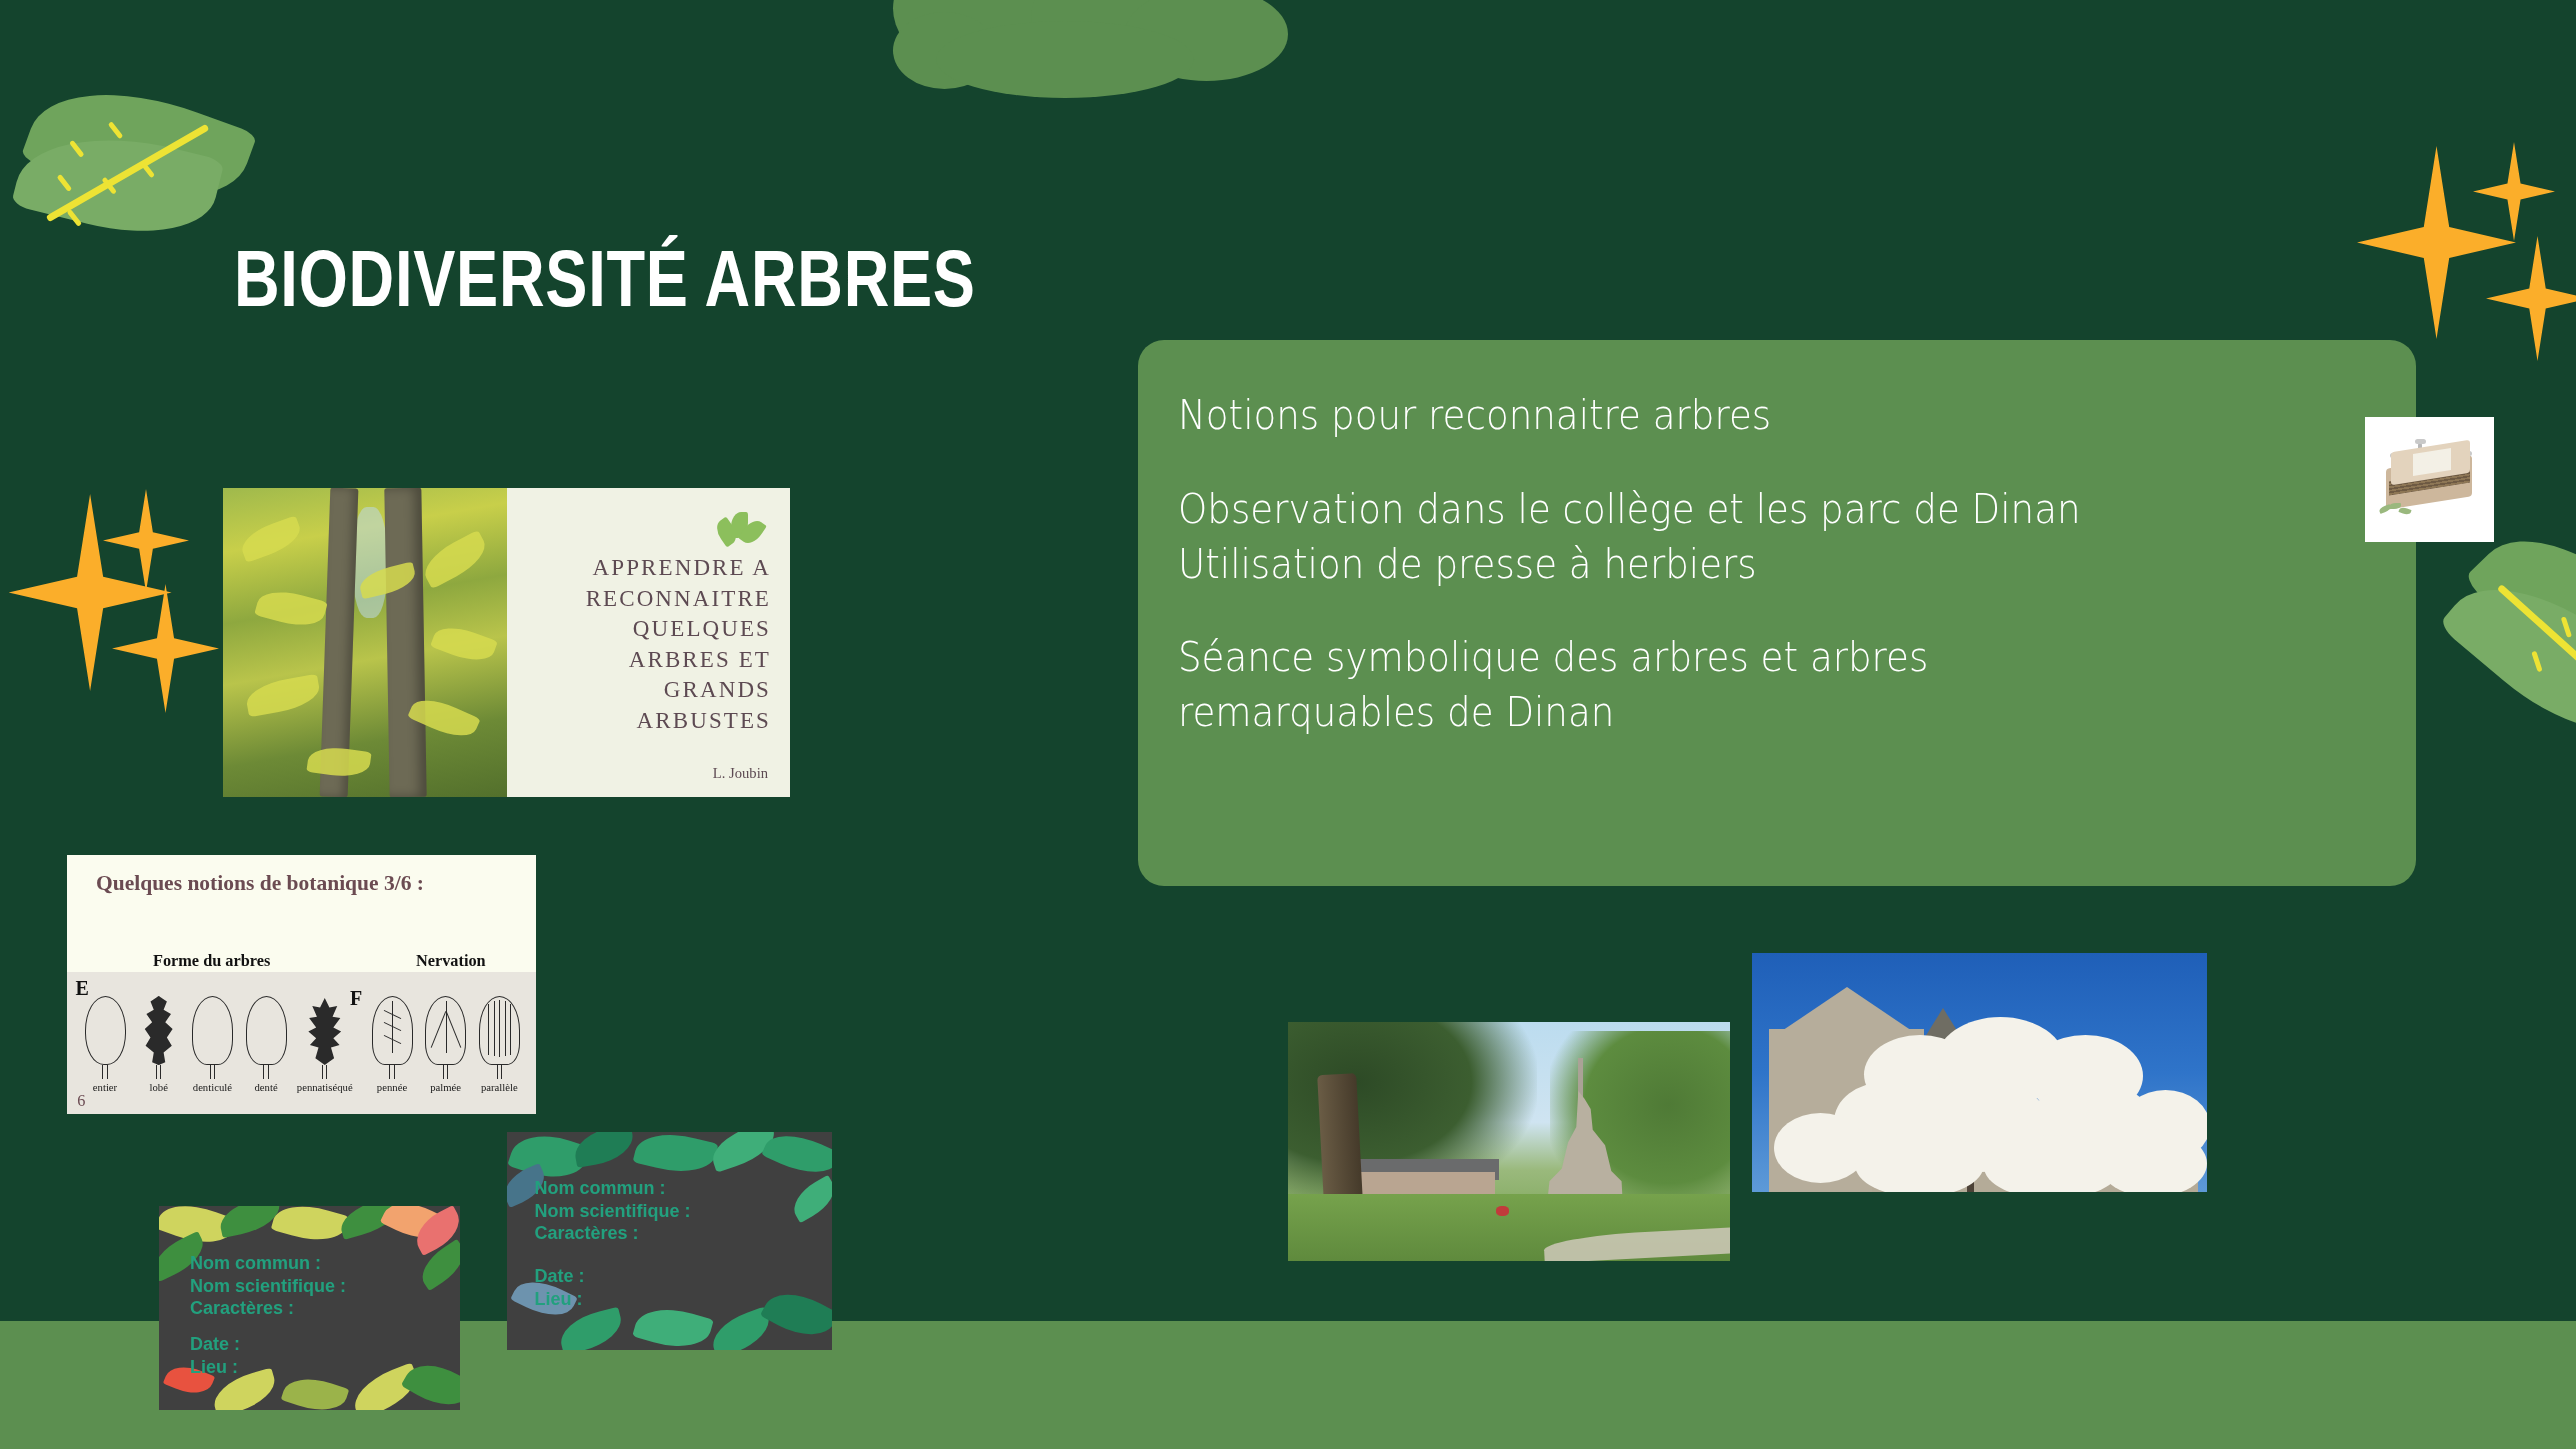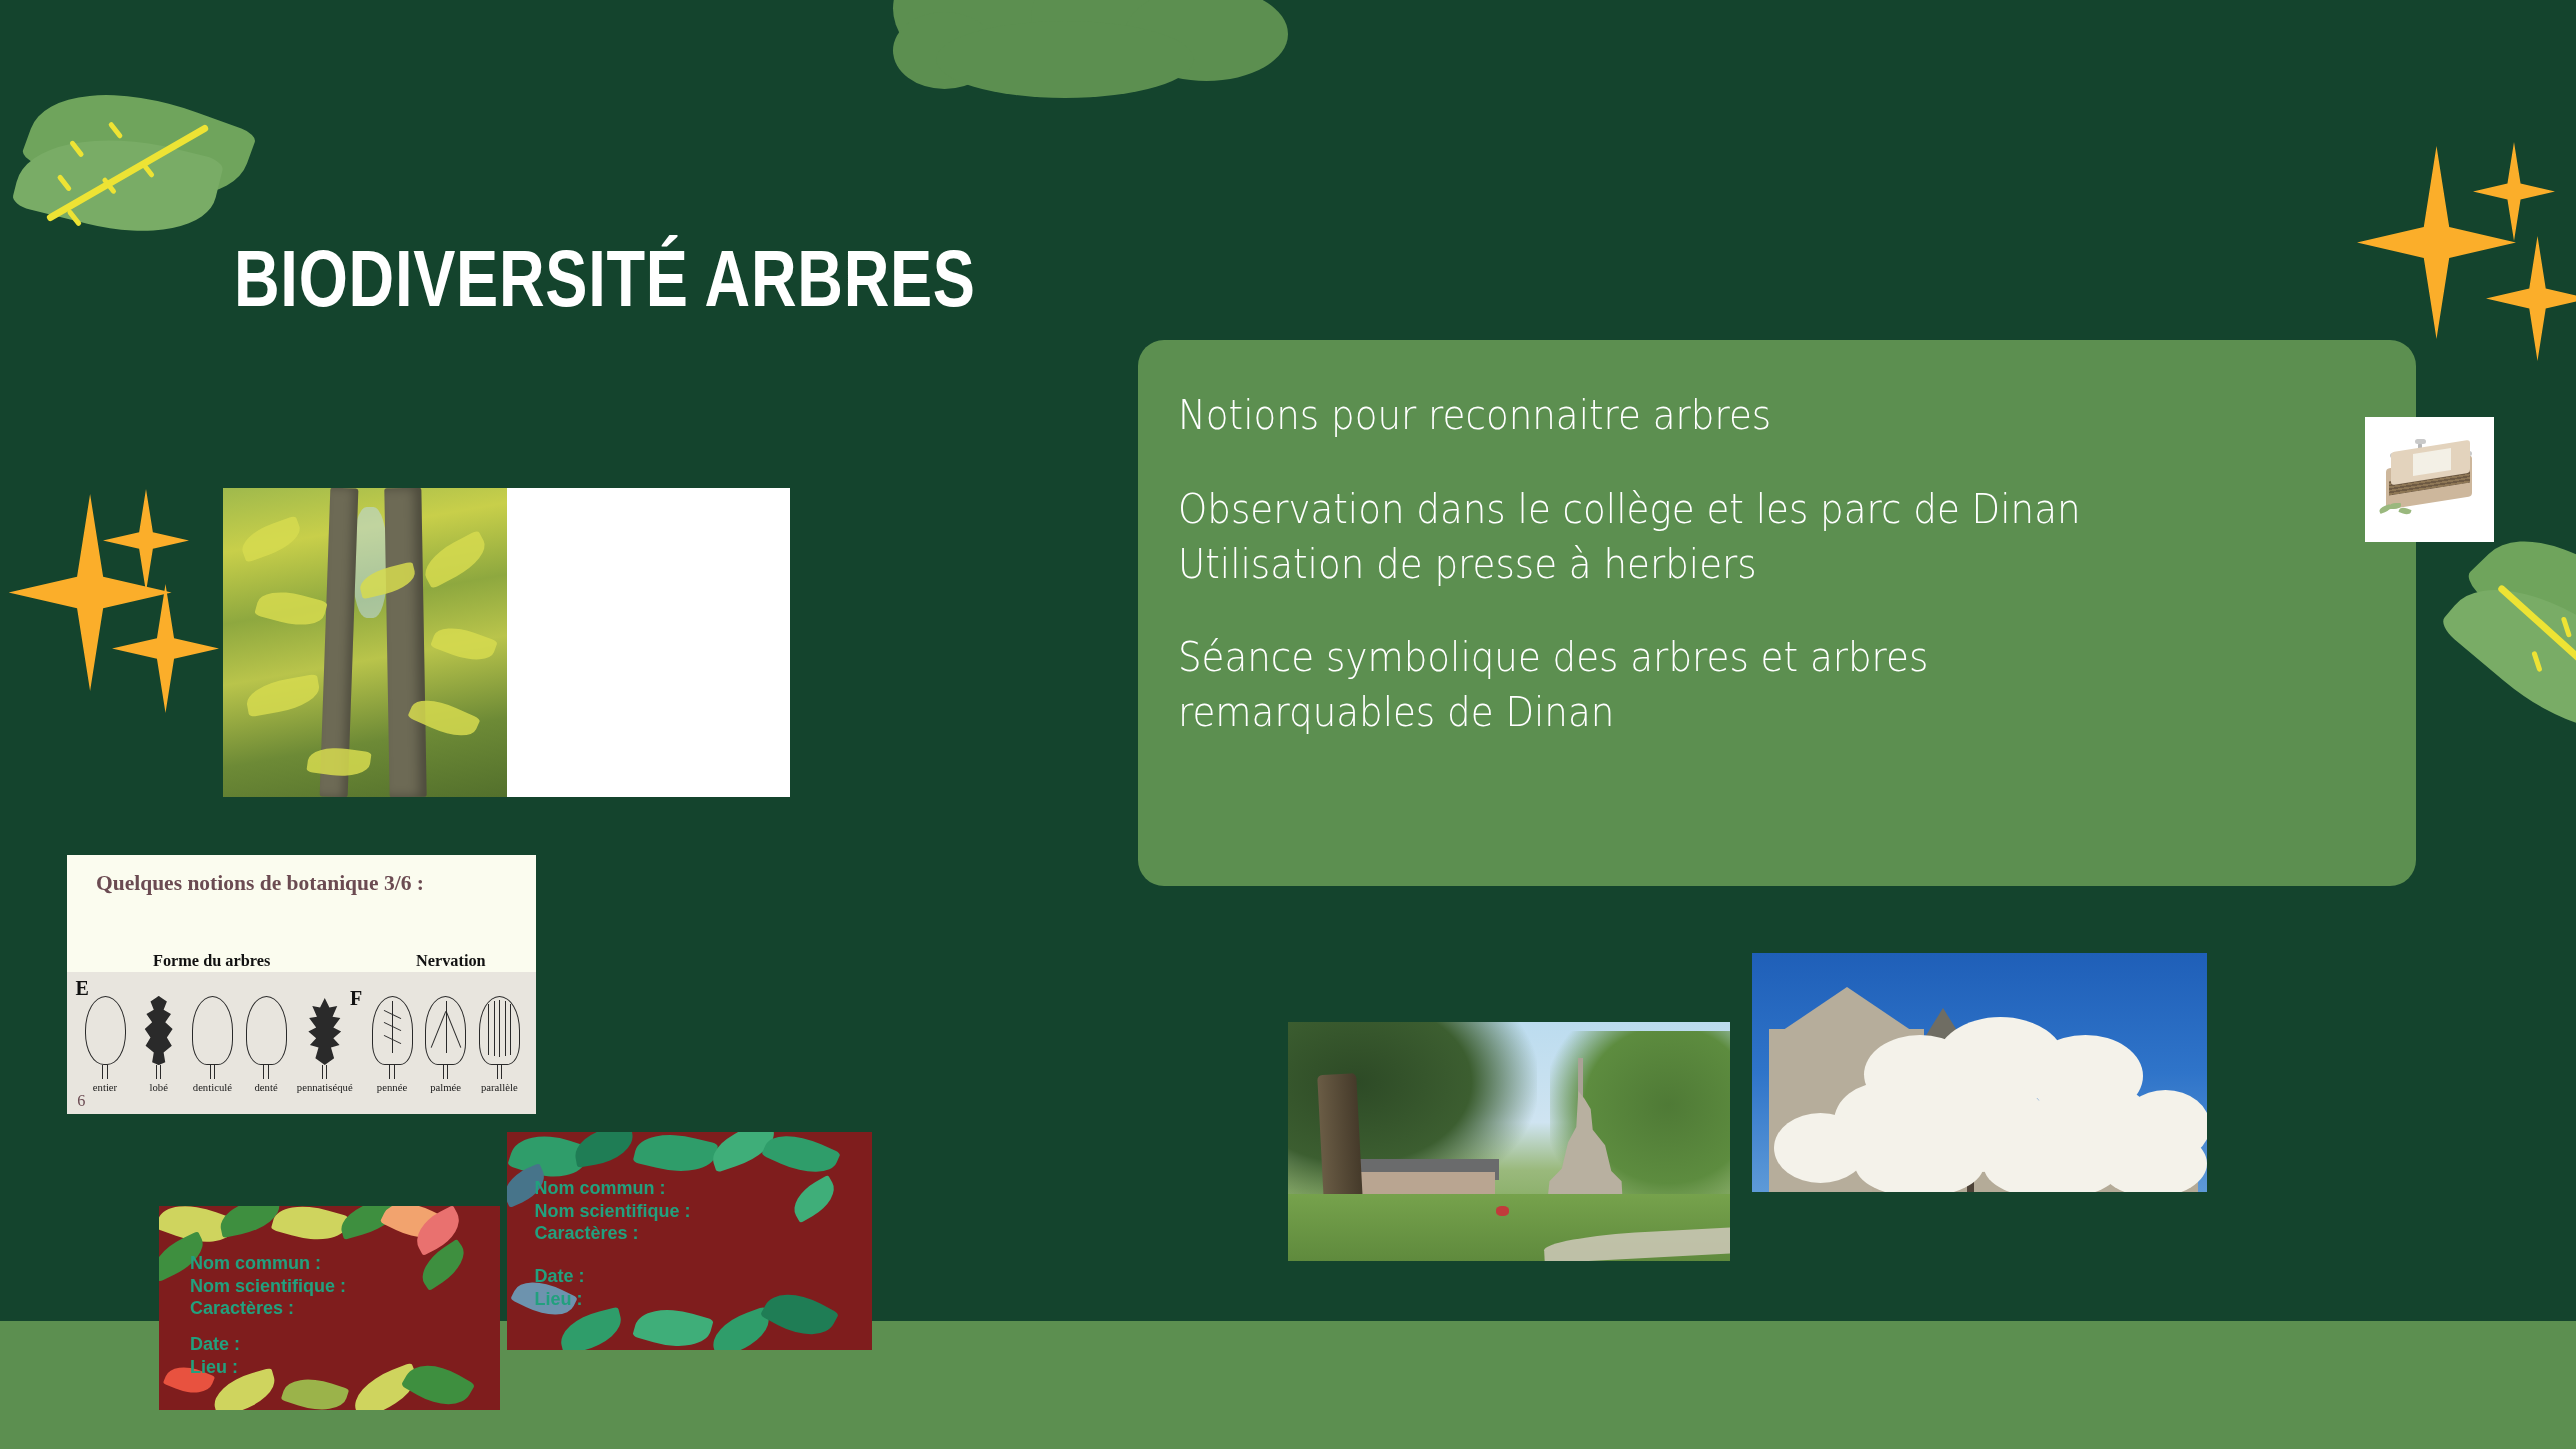--- a/index.html
+++ b/index.html
@@ -109,21 +109,21 @@
   .lfitem .cap{font-size:10.7px;color:#1a1a1a;margin-top:2.6px;font-family:"Liberation Serif",serif;white-space:nowrap;}
   .g-entier{border-radius:50% 50% 46% 46%;}
   .g-lobe{border-radius:46% 46% 42% 42%;clip-path:polygon(50% 0,70% 8%,62% 20%,80% 26%,66% 38%,84% 48%,70% 60%,82% 72%,62% 82%,66% 96%,50% 100%,34% 96%,38% 82%,18% 72%,30% 60%,16% 48%,34% 38%,20% 26%,38% 20%,30% 8%);}
   .g-dentic{border-radius:52% 52% 38% 38%;}
   .g-dente{border-radius:52% 52% 38% 38%;}
   .g-penn{clip-path:polygon(50% 0,62% 14%,82% 12%,70% 28%,90% 30%,72% 44%,92% 50%,72% 60%,88% 70%,66% 74%,74% 90%,50% 100%,26% 90%,34% 74%,12% 70%,28% 60%,8% 50%,28% 44%,10% 30%,30% 28%,18% 12%,38% 14%);}
   .g-nerv{border-radius:58% 58% 36% 36%;position:relative;}
   .g-nerv .vein{position:absolute;background:#2a2a2a;}
 
   
-  .card{background:#7f1d1d;padding-left:40px;}
+  .card{background:#404040;}
   .card .lbl{position:absolute;color:#22a07e;font-weight:bold;line-height:1.26;
      font-family:"Liberation Sans",sans-serif;}
   .card-trop{left:159px;top:1206px;width:301px;height:204px;}
   .card-trop .lbl{left:31px;font-size:18px;}
   .card-trop .grp1{top:46px;}
   .card-trop .grp2{top:127px;}
   .card-mons{left:507px;top:1132px;width:325px;height:218px;}
   .card-mons .lbl{left:27.5px;font-size:18px;}
   .card-mons .grp1{top:45px;}
   .card-mons .grp2{top:133px;}
@@ -241,20 +241,36 @@
       <div class="trunk t1"></div>
       <div class="trunk t2"></div>
       <div class="lf" style="left:6%;top:12%;width:22%;height:9%;transform:rotate(-20deg);"></div>
       <div class="lf" style="left:12%;top:34%;width:24%;height:10%;transform:rotate(15deg);"></div>
       <div class="lf" style="left:70%;top:18%;width:24%;height:10%;transform:rotate(-28deg);"></div>
       <div class="lf" style="left:74%;top:46%;width:22%;height:9%;transform:rotate(20deg);"></div>
       <div class="lf" style="left:48%;top:26%;width:20%;height:8%;transform:rotate(-14deg);"></div>
       <div class="lf" style="left:8%;top:62%;width:26%;height:10%;transform:rotate(-10deg);"></div>
       <div class="lf" style="left:66%;top:70%;width:24%;height:9%;transform:rotate(24deg);"></div>
       <div class="lf" style="left:30%;top:84%;width:22%;height:9%;transform:rotate(8deg);"></div>
+    </div>
+    <div class="cover">
+      <div class="sprig">
+        <span class="s1"></span>
+          <span class="s2"></span>
+          <span class="s3"></span>
+      </div>
+      <div class="ttl">
+        <div>APPRENDRE A</div>
+        <div>RECONNAITRE</div>
+        <div>QUELQUES</div>
+        <div>ARBRES ET</div>
+        <div>GRANDS</div>
+        <div>ARBUSTES</div>
+      </div>
+      <div class="aut">L. Joubin</div>
     </div>
   </div>
 
   <div class="pic botany">
     <div class="bt">Quelques notions de botanique 3/6 :</div>
     <div class="hdr h1">Forme du arbres</div>
     <div class="hdr h2">Nervation</div>
     <div class="strip"></div>
     <div class="mk mkE">E</div>
     <div class="mk mkF">F</div>

